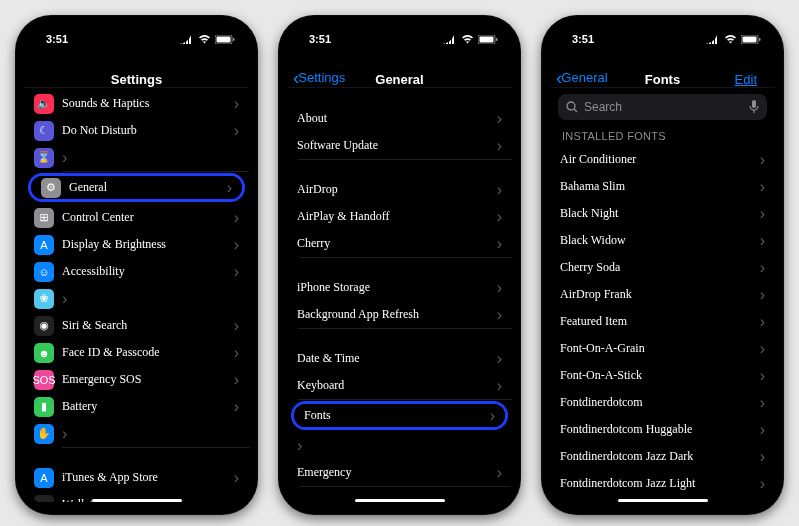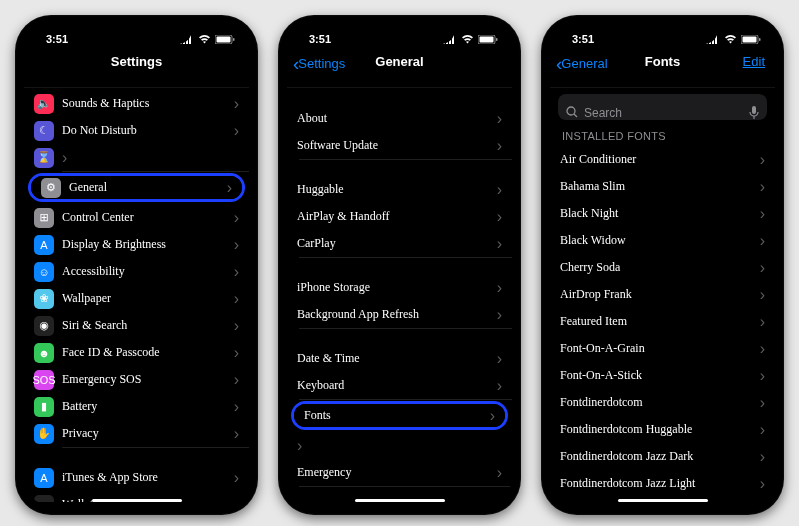--- a/index.html
+++ b/index.html
@@ -56,21 +56,21 @@
     gap: 4px;
     align-items: center;
   }
   .signal, .wifi, .battery {
     display: inline-block;
   }
   .signal svg, .wifi svg, .battery svg { display: block; }
   .nav-bar {
     height: 34px;
     display: flex;
-    align-items: flex-start;
+    align-items: flex-end;
     justify-content: center;
     position: relative;
     border-bottom: 0.5px solid rgba(255,255,255,0.08);
   }
   .nav-title {
     font-size: 13px;
     font-weight: 600;
     color: #fff;
   }
   .nav-back {
@@ -78,21 +78,21 @@
     left: 6px;
     display: flex;
     align-items: center;
     color: #0a84ff;
     font-size: 13px;
     cursor: pointer;
   }
   .nav-back .chev { font-size: 19px; line-height: 1; margin-right: -1px; font-weight:300; }
   .nav-edit {
     position: absolute;
-    right: 10px;
+    right: 18px;
     color: #0a84ff;
     font-size: 13px;
     cursor: pointer;
     text-decoration: underline;
   }
   .content {
     height: calc(100% - 64px - 4px);
     overflow: hidden;
   }
   .group { margin-top: 17px; }
@@ -155,22 +155,22 @@
     height: 29px;
   }
   .highlight .cell { height:100%; border-radius:16px; }
   .highlight .cell::after { display:none; }
   .search-field {
     margin: 6px 8px;
     height: 26px;
     background: #1c1c1e;
     border-radius: 8px;
     display: flex;
-    align-items: flex-start;
-    padding: 12px 8px;
+    align-items: center;
+    padding: 0 8px;
     color: #8e8e93;
     font-size: 12px;
   }
   .search-field .sicon { margin-right: 6px; display:flex; }
   .search-field .mic { margin-left: auto; display:flex; }
   .home-indicator {
     position: absolute;
     bottom: 4px;
     left: 50%;
     transform: translateX(-50%);
@@ -250,46 +250,44 @@
     <span class="label">Display &amp; Brightness</span>
     <span class="chevron">›</span>
   </div>
           <div class="cell with-icon">
     <div class="icon" style="background:#0a84ff">☺</div>
     <span class="label">Accessibility</span>
     <span class="chevron">›</span>
   </div>
           <div class="cell with-icon">
     <div class="icon" style="background:#54c7ec">❀</div>
-    <span class="label">Wallpaper</span>
     <span class="chevron">›</span>
   </div>
           <div class="cell with-icon">
     <div class="icon" style="background:#222">◉</div>
     <span class="label">Siri &amp; Search</span>
     <span class="chevron">›</span>
   </div>
           <div class="cell with-icon">
     <div class="icon" style="background:#34c759">☻</div>
     <span class="label">Face ID &amp; Passcode</span>
     <span class="chevron">›</span>
   </div>
           <div class="cell with-icon">
-    <div class="icon" style="background:#d946ef">SOS</div>
+    <div class="icon" style="background:#ec4899">SOS</div>
     <span class="label">Emergency SOS</span>
     <span class="chevron">›</span>
   </div>
           <div class="cell with-icon">
     <div class="icon" style="background:#34c759">▮</div>
     <span class="label">Battery</span>
     <span class="chevron">›</span>
   </div>
           <div class="cell with-icon">
     <div class="icon" style="background:#0a84ff">✋</div>
-    <span class="label">Privacy</span>
     <span class="chevron">›</span>
   </div>
         </div>
         <div class="group">
           <div class="cell with-icon">
     <div class="icon" style="background:#0a84ff">A</div>
     <span class="label">iTunes &amp; App Store</span>
     <span class="chevron">›</span>
   </div>
           <div class="cell with-icon">
@@ -344,29 +342,29 @@
     <span class="label">About</span>
     <span class="chevron">›</span>
   </div>
           <div class="cell">
     <span class="label">Software Update</span>
     <span class="chevron">›</span>
   </div>
         </div>
         <div class="group">
           <div class="cell">
-    <span class="label">Huggable</span>
+    <span class="label">AirDrop</span>
     <span class="chevron">›</span>
   </div>
           <div class="cell">
     <span class="label">AirPlay &amp; Handoff</span>
     <span class="chevron">›</span>
   </div>
           <div class="cell">
-    <span class="label">CarPlay</span>
+    <span class="label">Cherry</span>
     <span class="chevron">›</span>
   </div>
         </div>
         <div class="group">
           <div class="cell">
     <span class="label">iPhone Storage</span>
     <span class="chevron">›</span>
   </div>
           <div class="cell">
     <span class="label">Background App Refresh</span>

